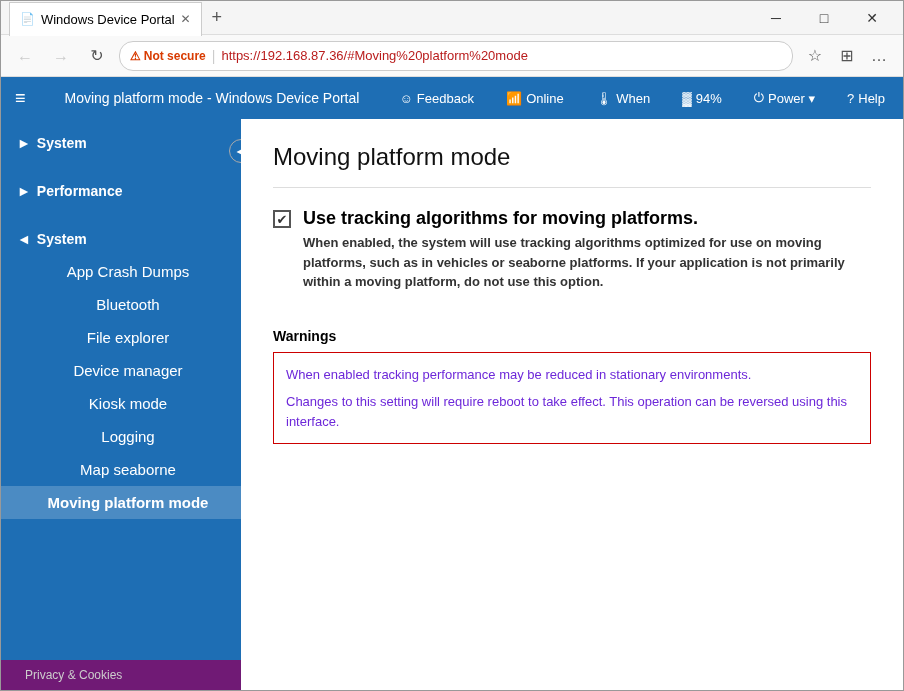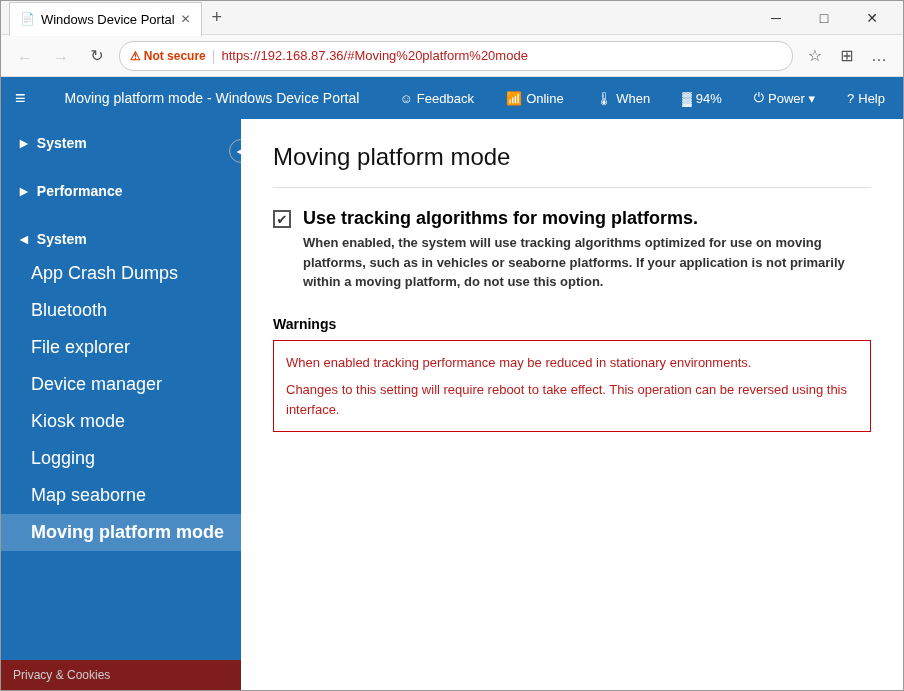--- a/index.html
+++ b/index.html
@@ -36,38 +36,38 @@
 
     
     .main-layout { display: flex; flex: 1; overflow: hidden; }
 
     
     .sidebar { width: 240px; background: #1e6eb4; color: #fff; display: flex; flex-direction: column; overflow-y: auto; flex-shrink: 0; position: relative; }
     .sidebar-collapse-btn { position: absolute; right: -12px; top: 20px; width: 24px; height: 24px; background: #1e6eb4; border-radius: 50%; display: flex; align-items: center; justify-content: center; cursor: pointer; z-index: 10; color: #fff; font-size: 12px; border: 1px solid #aaa; }
     .sidebar-scroll { overflow-y: auto; flex: 1; }
     .sidebar-section { padding: 8px 0; }
     .sidebar-group-header { padding: 8px 16px; font-size: 14px; font-weight: 600; cursor: pointer; display: flex; align-items: center; gap: 6px; }
-    .sidebar-item { padding: 8px 16px 8px 30px; font-size: 18px; cursor: pointer; }
+    .sidebar-item { padding: 8px 16px 8px 30px; font-size: 15px; cursor: pointer; text-align: center; }
     .sidebar-item.active { background: rgba(255,255,255,0.2); font-weight: 600; }
-    .sidebar-footer { background: #7f1d1d; color: #ccc; padding: 8px 12px; font-size: 12px; cursor: pointer; }
+    .sidebar-footer { background: #701a75; color: #ccc; padding: 8px 24px; font-size: 12px; cursor: pointer; }
 
     
     .content-area { flex: 1; background: #fff; overflow-y: auto; padding: 24px 32px; }
     .page-title { font-size: 24px; font-weight: 300; color: #111; margin-bottom: 20px; border-bottom: 1px solid #ddd; padding-bottom: 16px; }
 
     .setting-row { display: flex; align-items: flex-start; gap: 12px; margin-bottom: 16px; }
     .checkbox-custom { width: 18px; height: 18px; border: 2px solid #555; background: #fff; display: flex; align-items: center; justify-content: center; flex-shrink: 0; margin-top: 2px; cursor: pointer; }
     .checkbox-check { font-size: 13px; color: #333; }
     .setting-label-bold { font-weight: 700; font-size: 18px; }
     .setting-description { font-size: 13px; color: #333; line-height: 1.5; margin-top: 4px; font-weight: bold; }
 
-    .warnings-section { margin-top: 24px; }
+    .warnings-section { margin-top: 36px; }
     .warnings-title { font-weight: 700; font-size: 14px; margin-bottom: 8px; }
     .warnings-box { border: 1px solid #c00; padding: 12px; background: #fff; }
-    .warnings-box p { font-size: 13px; color: #b91c1c; line-height: 1.5; margin-bottom: 8px; }
+    .warnings-box p { font-size: 13px; color: #6d28d9; line-height: 1.5; margin-bottom: 8px; }
     .warnings-box p:last-child { margin-bottom: 0; }
 
     
     .sidebar::-webkit-scrollbar { width: 6px; }
     .sidebar::-webkit-scrollbar-track { background: #1a5fa0; }
     .sidebar::-webkit-scrollbar-thumb { background: rgba(255,255,255,0.3); }
   </style>
 </head>
 <body>
 

